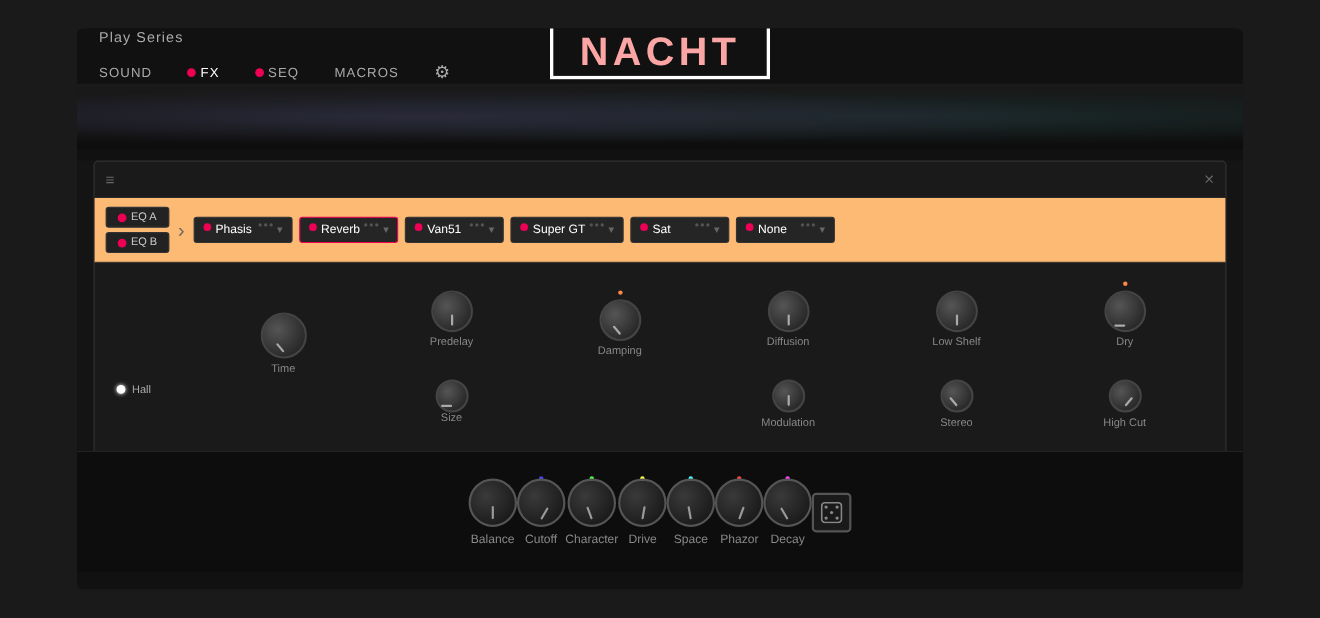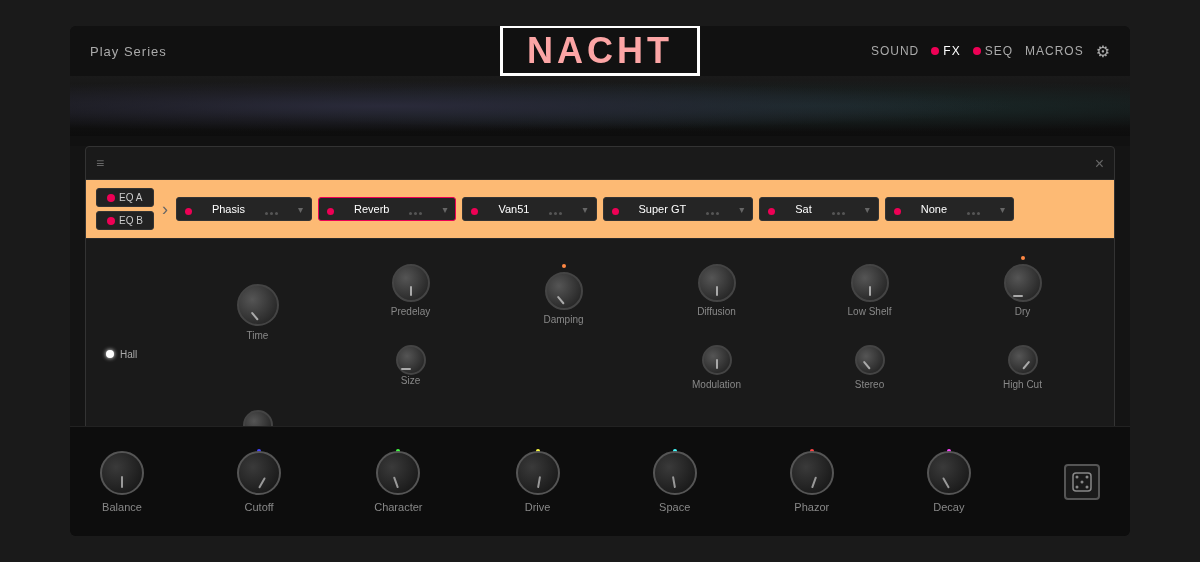--- a/index.html
+++ b/index.html
@@ -20,24 +20,24 @@
       border-radius: 6px;
       position: relative;
       overflow: hidden;
     }
     
     .top-bar {
       width: 100%;
       height: 50px;
       background: #111;
       display: flex;
-      align-items: center;
       justify-content: space-between;
       padding: 0 20px;
       position: relative;
+      flex-direction: column;
     }
     .play-series-label {
       color: #aaa;
       font-size: 13px;
       font-weight: 300;
       letter-spacing: 1px;
     }
     .logo-area {
       position: absolute;
       left: 50%;
@@ -49,21 +49,21 @@
       font-weight: 900;
       letter-spacing: 4px;
       font-family: 'Arial Black', sans-serif;
       text-transform: uppercase;
       border: 3px solid #fff;
       padding: 2px 24px;
     }
     .top-nav {
       display: flex;
       align-items: center;
-      gap: 12px;
+      gap: 32px;
     }
     .nav-item {
       color: #aaa;
       font-size: 12px;
       letter-spacing: 1px;
       cursor: pointer;
       display: flex;
       align-items: center;
       gap: 4px;
     }
@@ -162,22 +162,22 @@
       white-space: nowrap;
     }
     .eq-btn .power-dot { background: #e05; }
     .arrow-connector {
       color: #666;
       font-size: 18px;
       margin: 0 2px;
     }
     .fx-slot {
       display: flex;
-      align-items: flex-end;
-      gap: 20px;
+      align-items: flex-start;
+      gap: 4px;
       background: #252525;
       border: 1px solid #333;
       border-radius: 3px;
       padding: 5px 8px;
       min-width: 90px;
       cursor: pointer;
     }
     .fx-slot.active {
       border-color: #e05;
     }
@@ -268,25 +268,25 @@
       text-align: center;
       white-space: nowrap;
     }
     
     .bottom-bar {
       width: 100%;
       height: 110px;
       background: #0d0d0d;
       display: flex;
       align-items: center;
-      justify-content: space-between;
+      justify-content: center;
       padding: 0 30px;
       border-top: 1px solid #222;
       position: absolute;
-      bottom: 0;
+      bottom: 16px;
     }
     .macro-knob {
       display: flex;
       flex-direction: column;
       align-items: center;
       gap: 6px;
       position: relative;
     }
     .macro-knob-circle {
       width: 44px;

